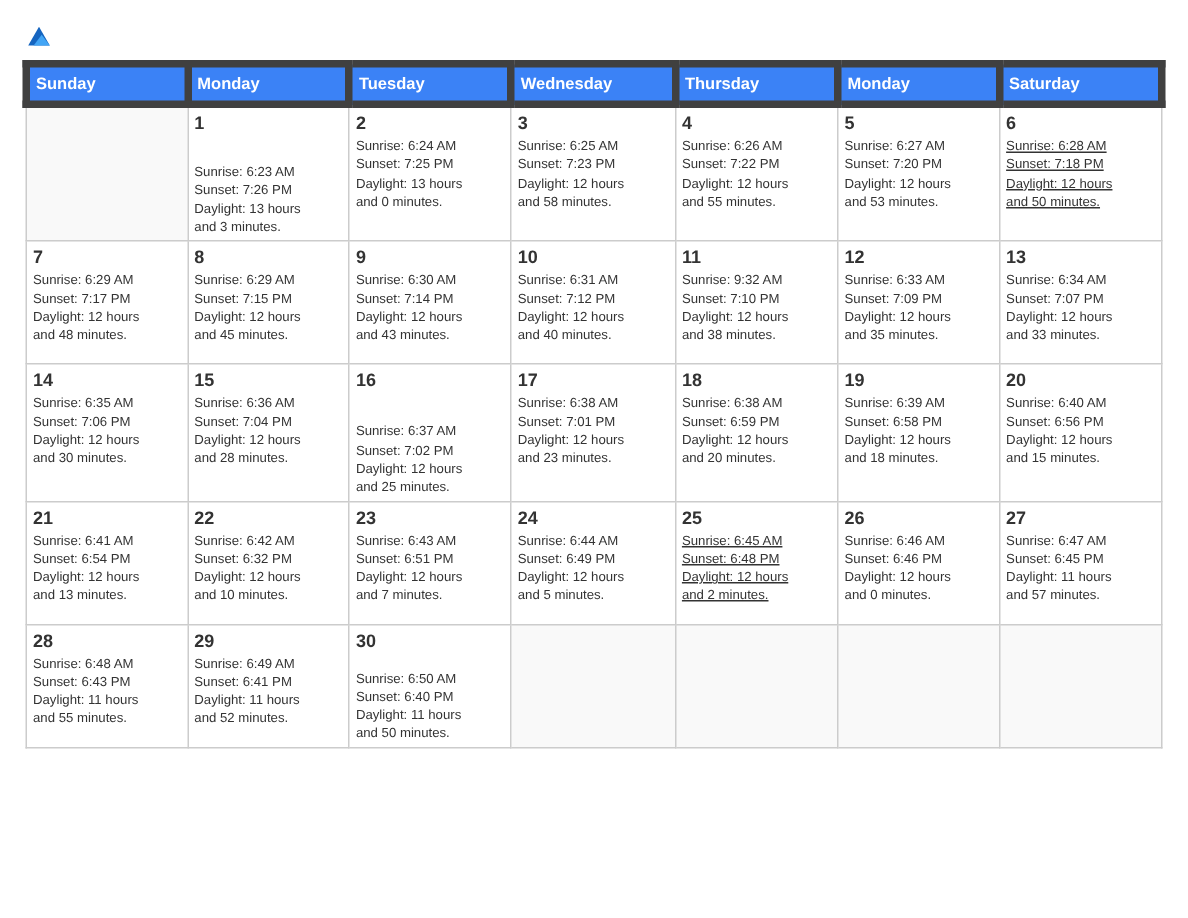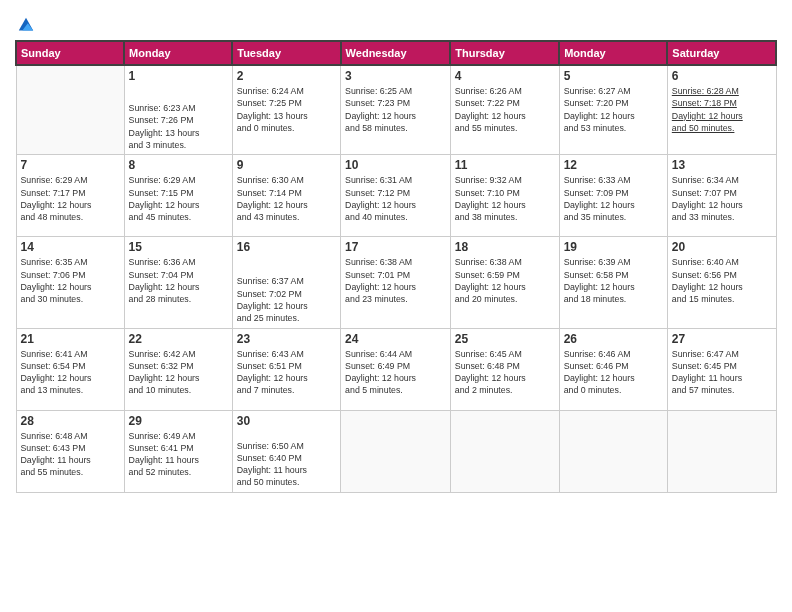--- a/index.html
+++ b/index.html
@@ -60,26 +60,26 @@
     .location {
       font-size: 13px;
       color: #555;
     }
     .calendar-table {
       width: 100%;
       border-collapse: collapse;
       font-size: 9.5px;
     }
     .calendar-table thead tr th {
-      background: #be185d;
+      background: #3b82f6;
       color: #fff;
       padding: 5px 4px;
       font-size: 11px;
       font-weight: bold;
-      border: 2px solid #404040;
+      border: 5px solid #404040;
       text-align: left;
     }
     .calendar-table tbody tr td {
       border: 1px solid #ccc;
       vertical-align: top;
       padding: 3px 4px;
       height: 82px;
       width: 113px;
       color: #333;
     }
@@ -305,21 +305,21 @@
           </td>
           <td>
             <span class="day-number">24</span>
             <div class="day-info" style="white-space: pre-line;">Sunrise: 6:44 AM
 Sunset: 6:49 PM
 Daylight: 12 hours
 and 5 minutes.</div>
           </td>
           <td>
             <span class="day-number">25</span>
-            <div class="day-info" style="white-space: pre-line;">Sunrise: 6:45 AM
+            <div class="day-info" style="white-space: pre-line; text-decoration: underline;">Sunrise: 6:45 AM
 Sunset: 6:48 PM
 Daylight: 12 hours
 and 2 minutes.</div>
           </td>
           <td>
             <span class="day-number">26</span>
             <div class="day-info" style="white-space: pre-line;">Sunrise: 6:46 AM
 Sunset: 6:46 PM
 Daylight: 12 hours
 and 0 minutes.</div>

